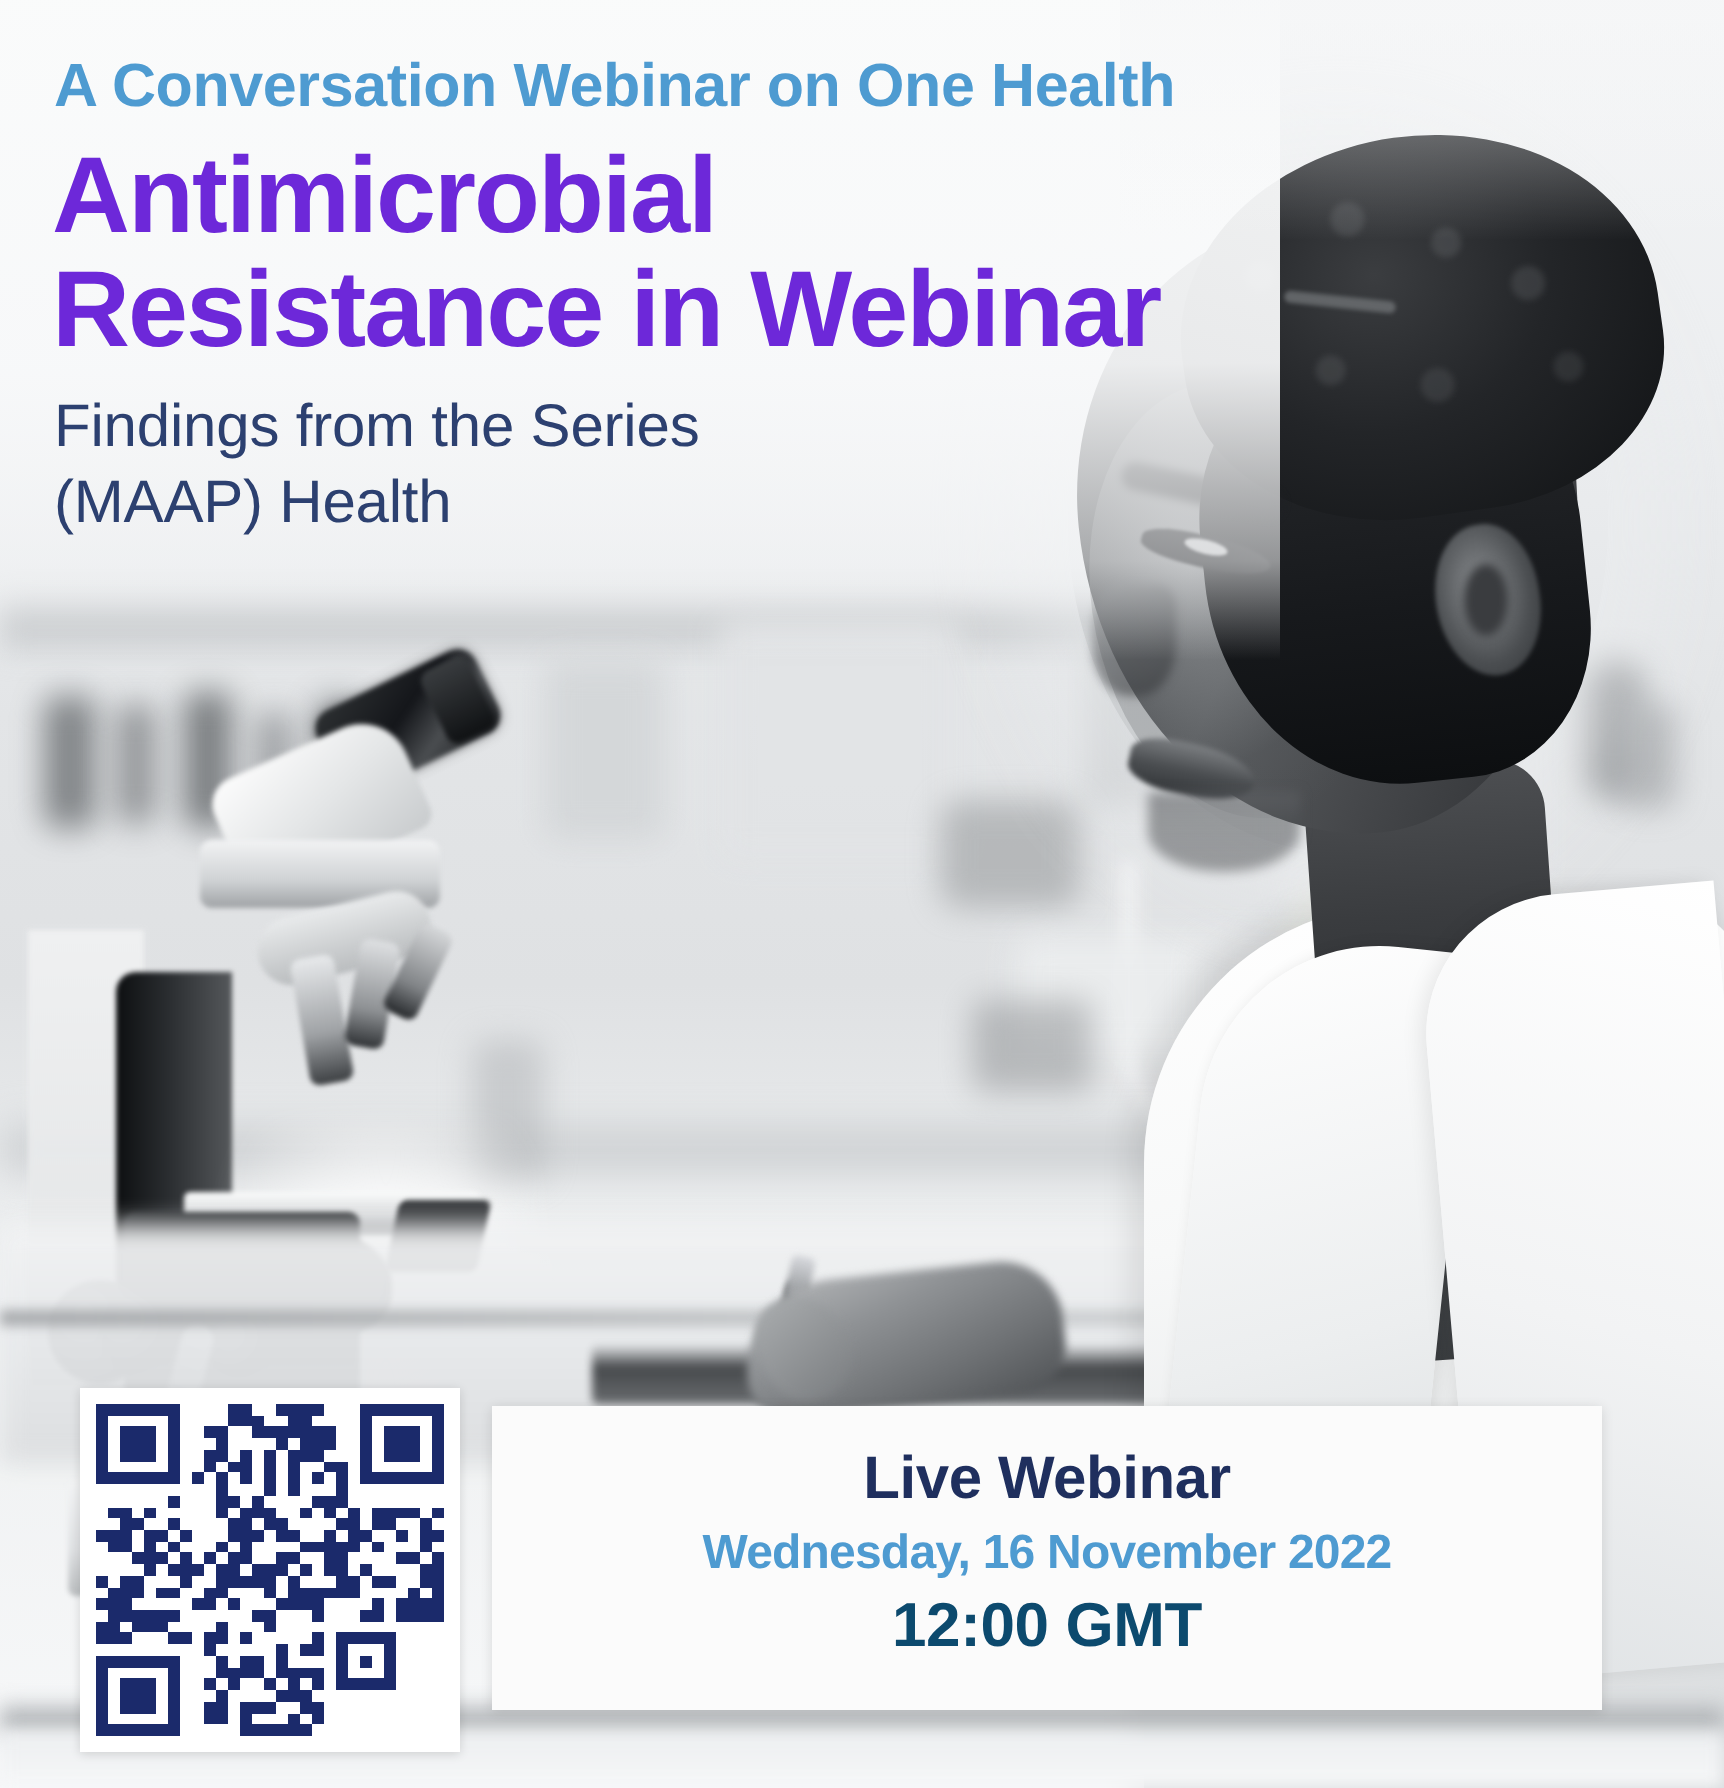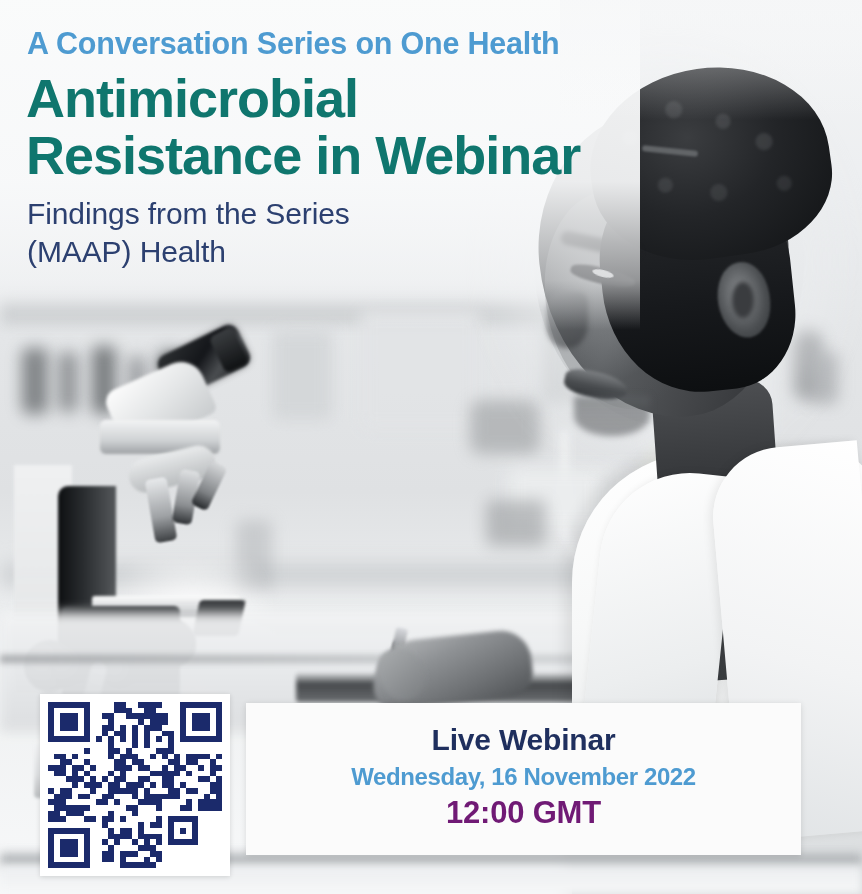--- a/index.html
+++ b/index.html
@@ -362,21 +362,21 @@
 
   
   .kicker {
     position:absolute; left:27px; top:26px;
     font-size:30.5px; font-weight:bold; letter-spacing:-.2px;
     color:#4e9bd1; white-space:nowrap;
   }
   .title {
     position:absolute; left:26px; top:70px;
     font-size:54px; font-weight:bold; line-height:1.06;
-    color:#0f766e; letter-spacing:-1px;
+    color:#6d28d9; letter-spacing:-1px;
   }
   .subtitle {
     position:absolute; left:27px; top:195px;
     font-size:30px; font-weight:normal; line-height:1.26;
     color:#2c4070; letter-spacing:-.1px;
   }
 
   
   .qr-card {
     position:absolute; left:40px; top:694px;
@@ -405,21 +405,21 @@
   .banner .l1 {
     margin-top:20px;
     font-size:30px; font-weight:bold; color:#1f2f5e; letter-spacing:-.2px;text-align:center;
   }
   .banner .l2 {
     margin-top:6px;
     font-size:24px; font-weight:bold; color:#4e9bd1; letter-spacing:-.4px;
   }
   .banner .l3 {
     margin-top:4px;
-    font-size:31px; font-weight:bold; color:#701a75; letter-spacing:-.2px;
+    font-size:31px; font-weight:bold; color:#0c4a6e; letter-spacing:-.2px;
   }
 </style>
 </head>
 <body>
 
 <div id="poster">
 
   <div class="photo">
     <div class="bg-base"></div>
     <div class="shelf-top"></div>
@@ -502,21 +502,21 @@
       <div class="chin"></div>
     </div>
 
     <div class="bench-lip"></div>
     <div class="bench-low"></div>
 
     <div class="scrim-top"></div>
     <div class="scrim-topright"></div>
   </div>
 
-  <div class="kicker">A Conversation Series on One Health</div>
+  <div class="kicker">A Conversation Webinar on One Health</div>
 
   <div class="title">
     <div>Antimicrobial</div>
     <div>Resistance in Webinar</div>
   </div>
 
   <div class="subtitle">
     <div>Findings from the Series</div>
     <div>(MAAP) Health</div>
   </div>

